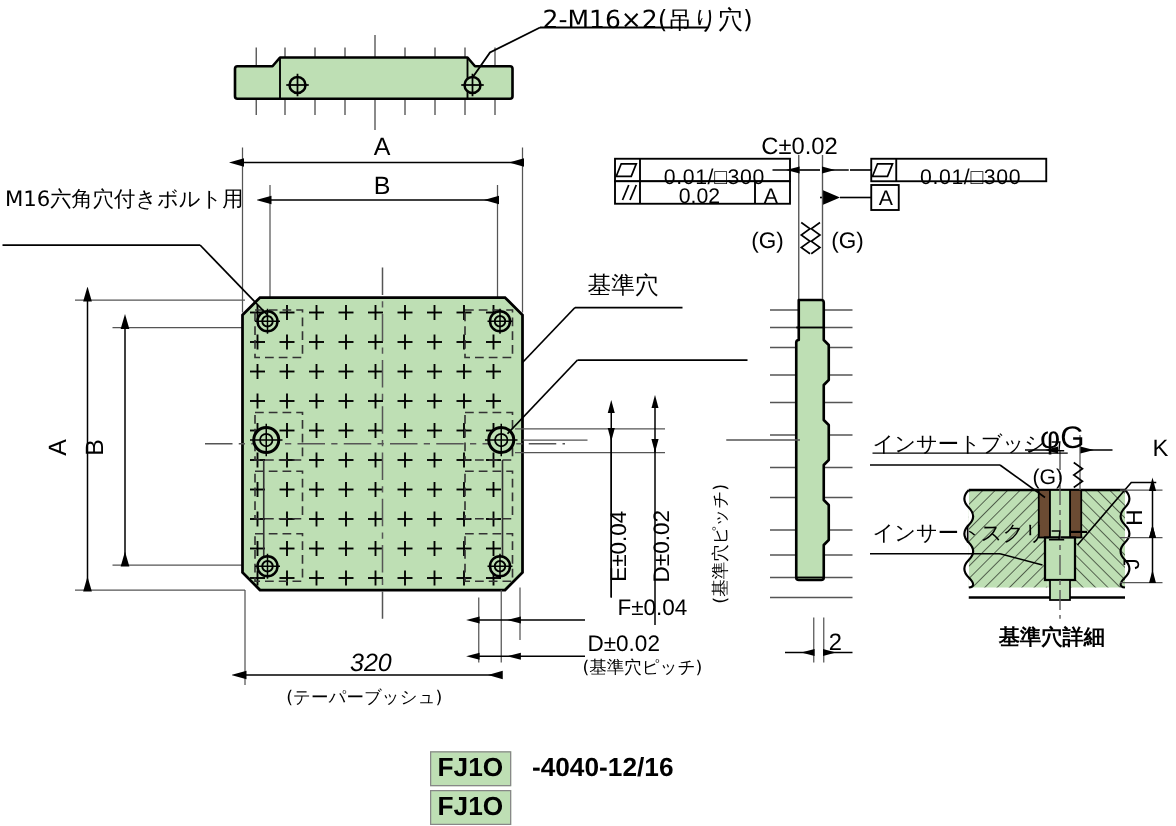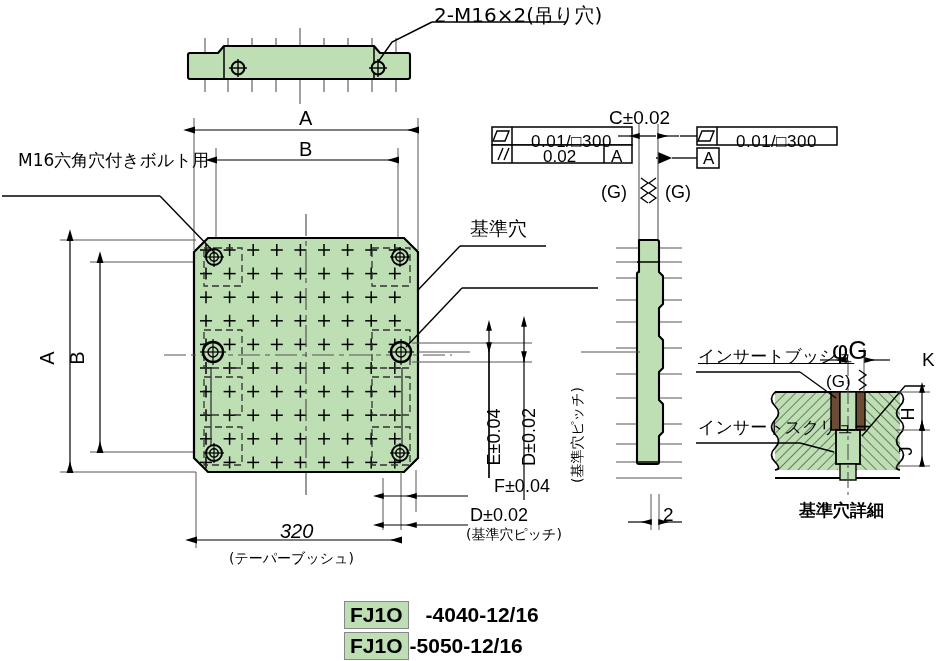--- a/index.html
+++ b/index.html
@@ -504,21 +504,21 @@
         <line x1="896" y1="430" x2="930" y2="430"></line>
         <line x1="896" y1="466" x2="930" y2="466"></line>
       </g>
       <line x1="922" y1="392" x2="922" y2="430" stroke="#000" stroke-width="1.2" marker-start="url(#arS)" marker-end="url(#arS)"></line>
       <line x1="922" y1="430" x2="922" y2="466" stroke="#000" stroke-width="1.2" marker-start="url(#arS)" marker-end="url(#arS)"></line>
     </g>
   </svg>
 
   <div class="lbl jp" style="left:434px;top:5px;font-size:20px;">2-M16×2(吊り穴)</div>
 
-  <div class="lbl jp" style="left:18px;top:152px;font-size:17px;">M16六角穴付きボルト用</div>
+  <div class="lbl jp" style="left:4px;top:152px;font-size:17px;">M16六角穴付きボルト用</div>
 
   <div class="lbl jp" style="left:470px;top:219px;font-size:19px;">基準穴</div>
 
 
   <div class="lbl" style="left:299px;top:108px;font-size:20px;">A</div>
   <div class="lbl" style="left:299px;top:139px;font-size:20px;">B</div>
 
   <div class="lbl vert" style="left:40px;top:348px;font-size:20px;transform:rotate(-90deg);">A</div>
   <div class="lbl vert" style="left:70px;top:348px;font-size:20px;transform:rotate(-90deg);">B</div>
 
@@ -556,16 +556,15 @@
   <div class="lbl vert" style="left:901px;top:442px;font-size:18px;transform:rotate(-90deg);">J</div>
 
   <div class="lbl jp" style="left:799px;top:502px;font-size:17px;font-weight:bold;">基準穴詳細</div>
 
   <div style="position:absolute;left:344px;top:601px;display:flex;align-items:center;">
     <span style="background:#bedfb4;border:1.5px solid #888;padding:1px 5px;font-size:21px;font-weight:bold;">FJ1O</span>
     <span style="font-size:21px;font-weight:bold;margin-left:17px;">-4040-12/16</span>
   </div>
   <div style="position:absolute;left:344px;top:632px;display:flex;align-items:center;">
     <span style="background:#bedfb4;border:1.5px solid #888;padding:1px 5px;font-size:21px;font-weight:bold;">FJ1O</span>
-    <span style="font-size:21px;font-weight:bold;margin-left:1px;">-5050-12/16</span>
   </div>
 
 </div>
 
 </body></html>

